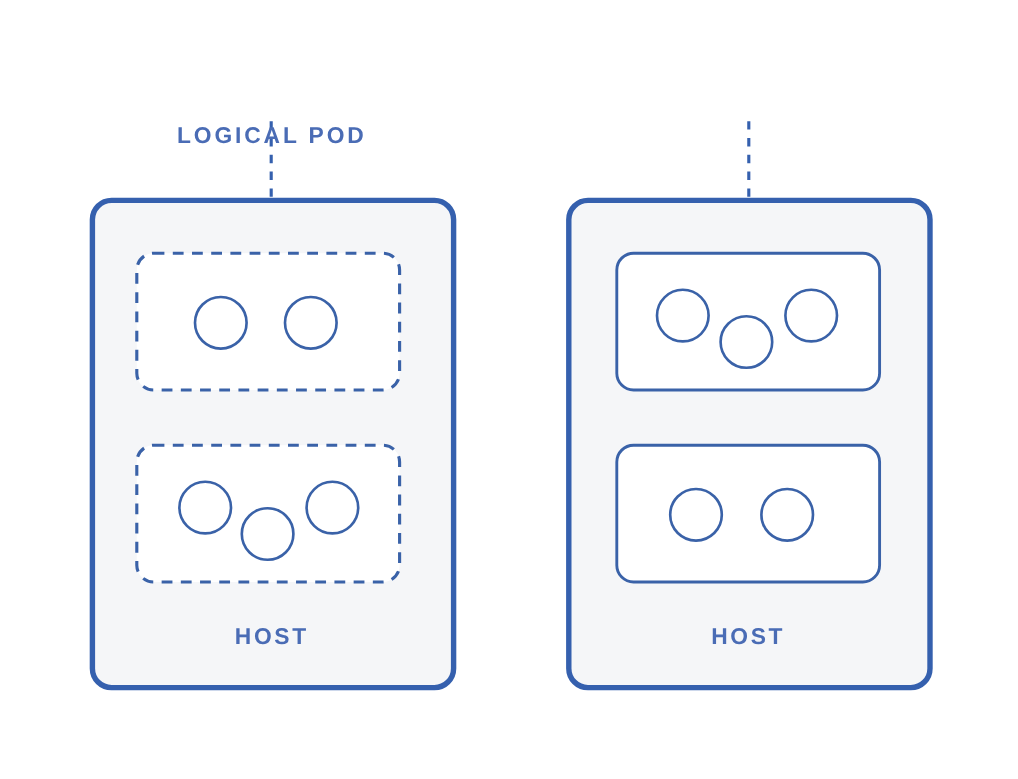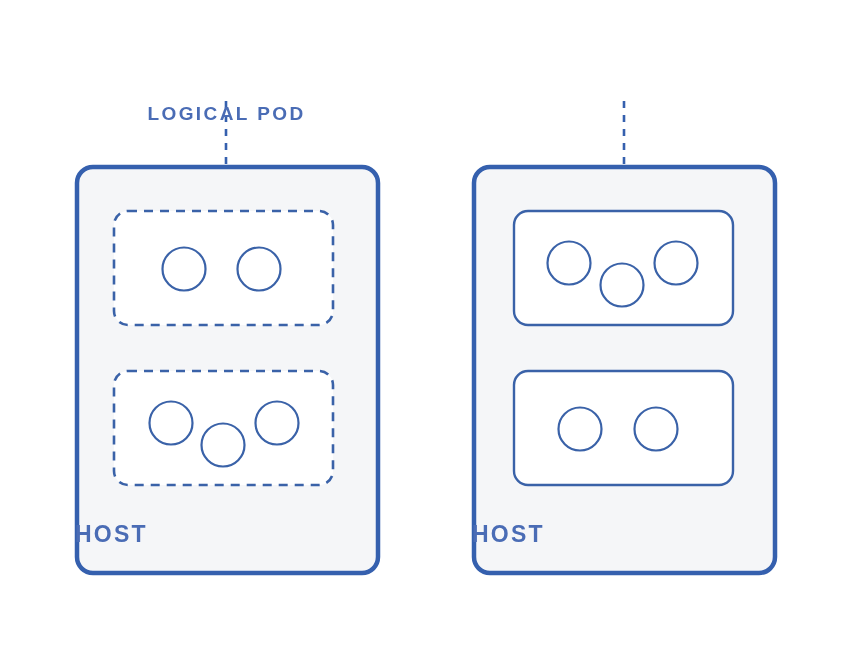--- a/index.html
+++ b/index.html
@@ -32,22 +32,23 @@
     font-family: "Liberation Sans", sans-serif;
     font-size: 19px;
     font-weight: 700;
     letter-spacing: 2.4px;
     color: #4a6cb5;
     white-space: nowrap;
     user-select: none;
   }
   .host-label {
     position: absolute;
+    text-align: center;
     font-family: "Liberation Sans", sans-serif;
-    font-size: 23px;
+    font-size: 19px;
     font-weight: 700;
     letter-spacing: 2.2px;
     color: #4a6cb5;
     white-space: nowrap;
     user-select: none;
   }
   #label-logical-pod { left: 75px; top: 71px; width: 303px; margin-top: 32px; }
   #label-hypervisor-pod { left: 472px; top: 71px; width: 303px; }
   #label-host-left { left: 75px; top: 521px; width: 303px; }
   #label-host-right { left: 472px; top: 521px; width: 303px; }

